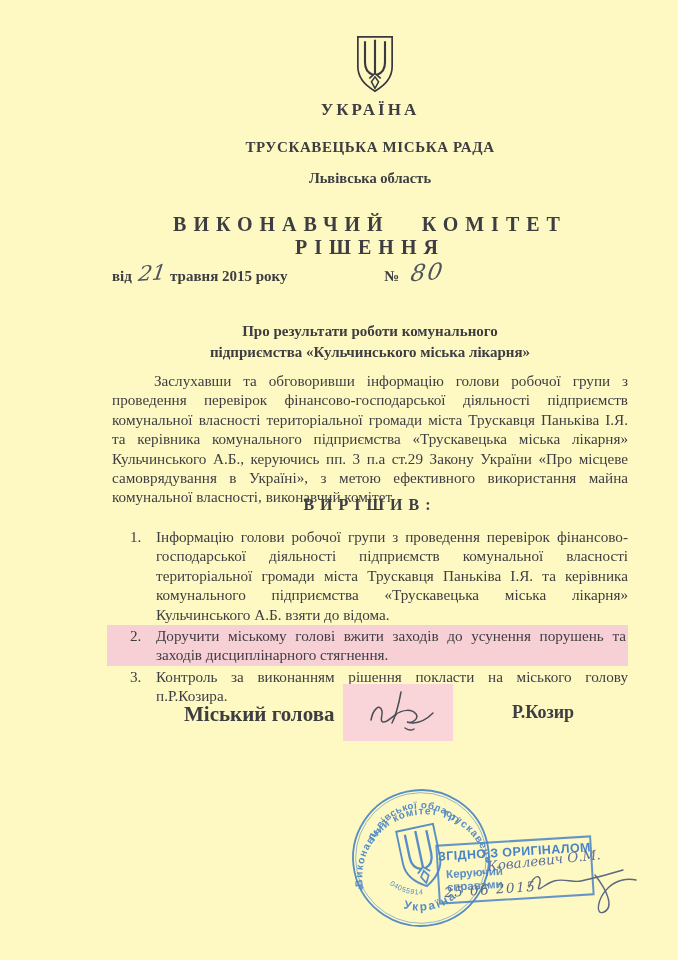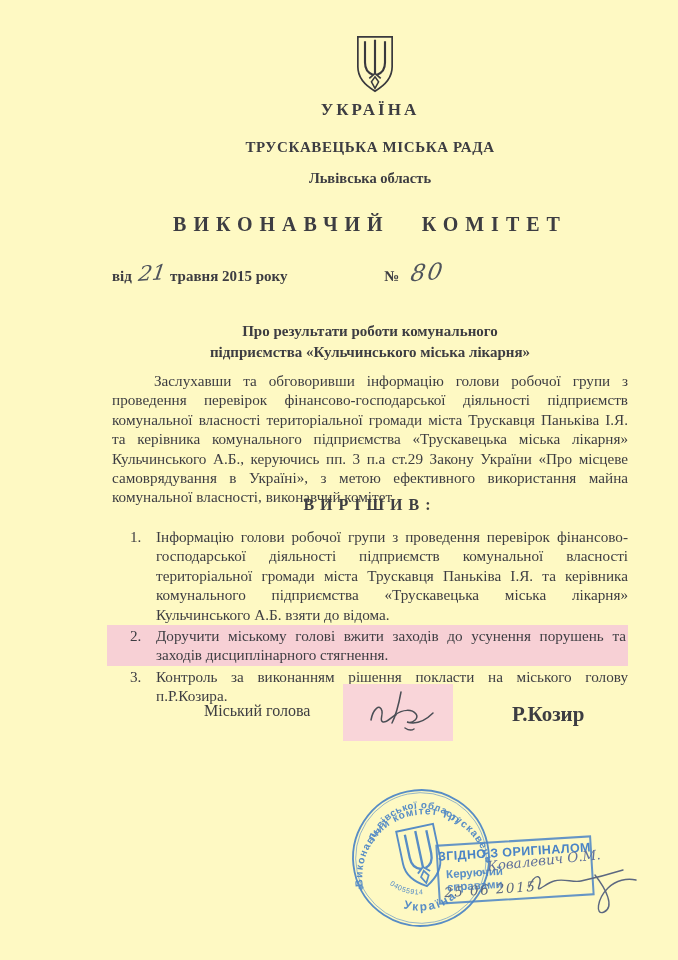--- a/index.html
+++ b/index.html
@@ -29,22 +29,22 @@
   .preamble{
     top:371px;left:112px;width:516px;font-size:15.2px;line-height:19.4px;
     text-align:justify;text-indent:42px;
   }
   .resolved{top:496px;font-size:16px;font-weight:bold;letter-spacing:6px;}
   .items{top:527px;left:130px;width:498px;font-size:15.2px;line-height:19.4px;}
   .item{display:flex;margin-bottom:1px;}
   .item .num{width:26px;flex:0 0 26px;}
   .item .txt{flex:1;text-align:justify;}
   .item.highlighted{background:#f7d0d5;margin-left:-23px;padding:1px 2px 1px 23px;}
-  .sig-title{top:702px;left:204px;font-size:16px;font-weight:normal;}
-  .sig-name{top:702px;left:512px;font-size:21px;font-weight:bold;}
+  .sig-title{top:702px;left:184px;font-size:21px;font-weight:bold;}
+  .sig-name{top:702px;left:512px;font-size:18px;font-weight:bold;}
   .sig-box{top:684px;left:343px;width:110px;height:57px;background:#f9d5d9;}
   .stamp-round{top:785px;left:349px;width:144px;height:146px;transform:rotate(-12deg);opacity:.92;}
   .stamp-rect{
     top:840px;left:437px;width:152px;height:56px;transform:rotate(-3.5deg);
     border:2.2px solid rgba(74,132,198,.85);color:#4a84c6;
     font-family:"Liberation Sans",sans-serif;
   }
   .stamp-rect .title{position:absolute;top:3px;left:0;width:100%;text-align:center;font-size:12.5px;font-weight:bold;letter-spacing:.4px;white-space:nowrap;}
   .stamp-rect .role{position:absolute;left:7px;top:22px;font-size:11.5px;line-height:13px;font-weight:bold;opacity:.9;}
   .ink{font-family:"DejaVu Serif",serif;font-style:italic;color:#61719b;}
@@ -72,20 +72,21 @@
 <div class="page">
 
   <svg class="abs" style="top:34px;left:353px;color:#3a3a3e" width="44" height="60" viewBox="0 0 60 84">
     <use href="#tryzub"></use>
   </svg>
 
   <div class="abs centerband hdr country">УКРАЇНА</div>
   <div class="abs centerband hdr council">ТРУСКАВЕЦЬКА МІСЬКА РАДА</div>
   <div class="abs centerband hdr region">Львівська область</div>
   <div class="abs centerband hdr committee">ВИКОНАВЧИЙ КОМІТЕТ</div>
+  <div class="abs centerband hdr doctype">РІШЕННЯ</div>
 
   <div class="abs metarow">
     <span>від</span>
     <span class="handwriting hand-day">21</span>
     <span class="date-rest">травня  2015 року</span>
     <span class="num-label">№</span>
     <span class="handwriting hand-num">80</span>
   </div>
 
   <div class="abs subject">

